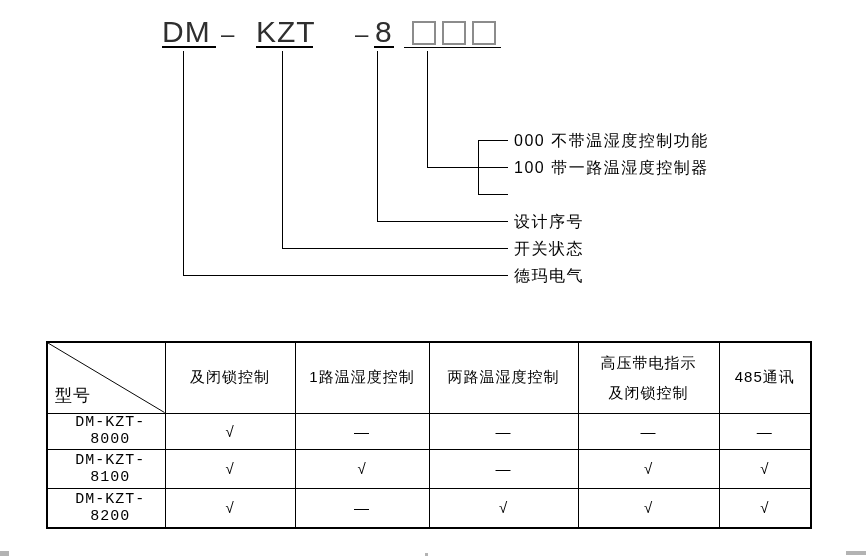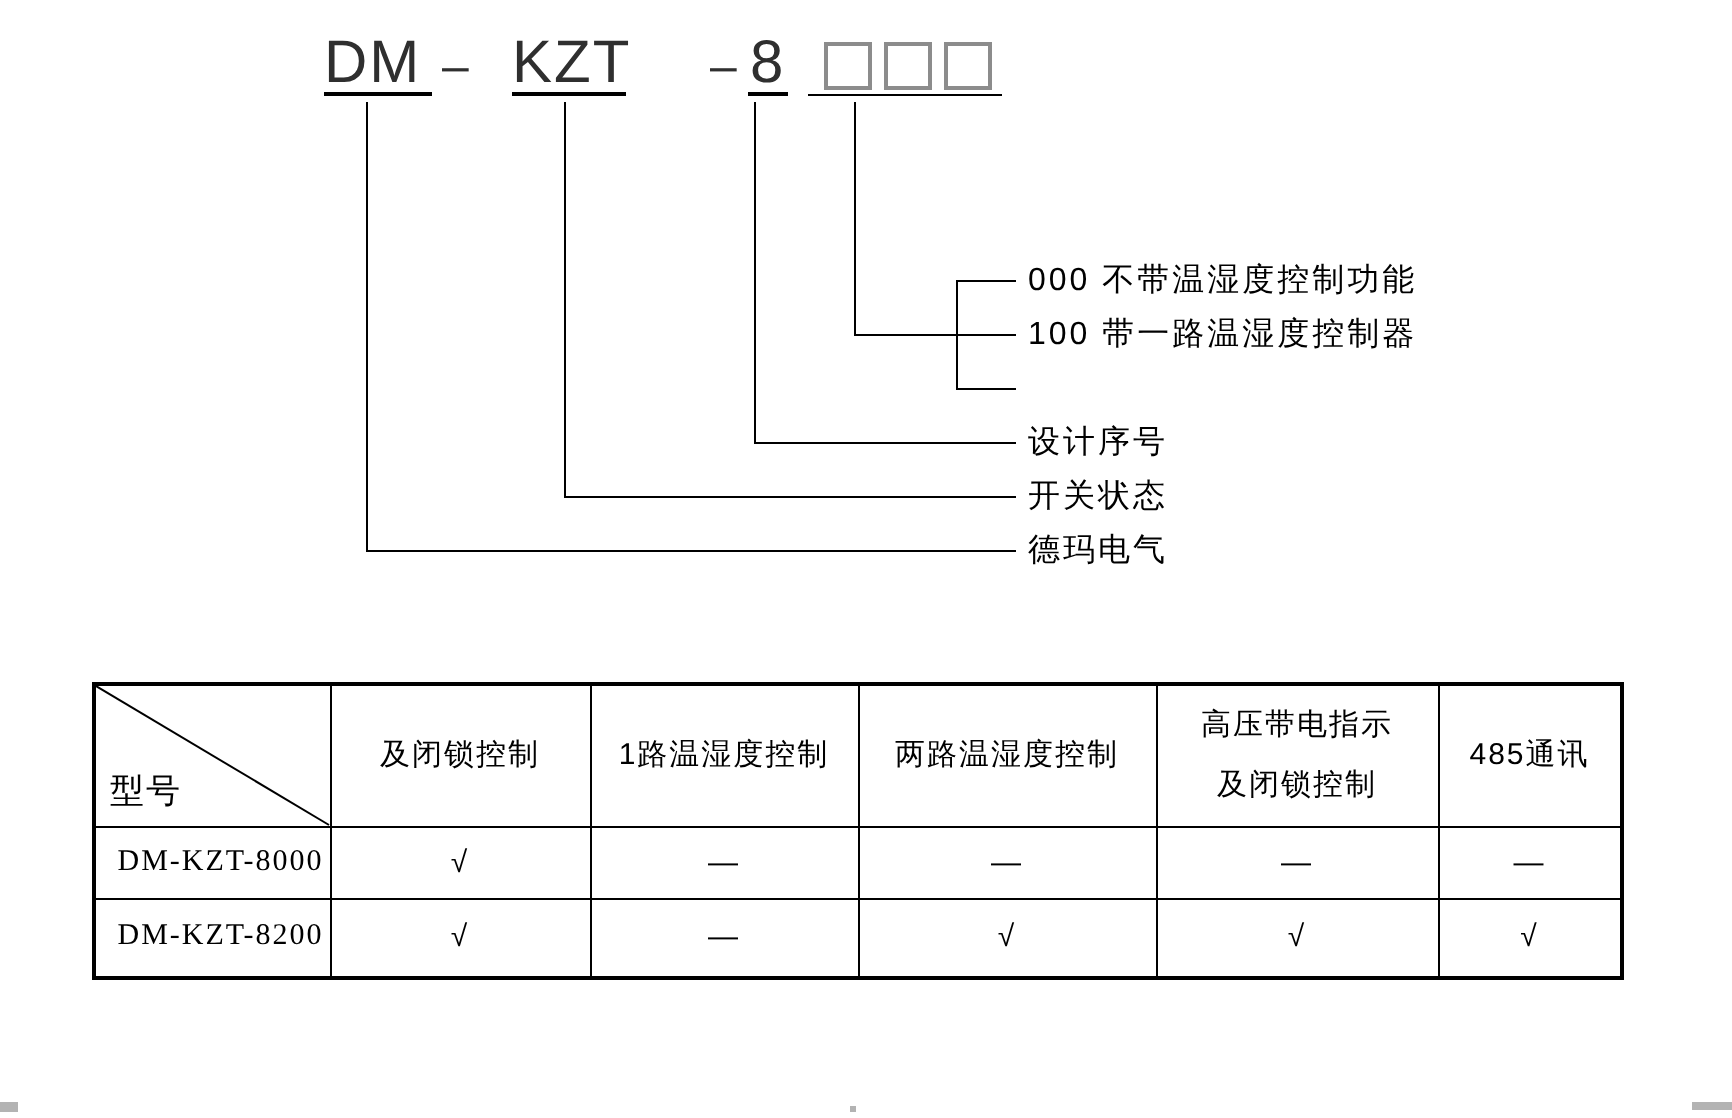--- a/index.html
+++ b/index.html
@@ -66,21 +66,21 @@
   }
   .corner-cell { position: relative; }
   .corner-cell svg { position: absolute; left: 0; top: 0; width: 100%; height: 100%; }
   .corner-label {
     position: absolute; left: 7px; bottom: 6px;
     font-size: 17px; letter-spacing: 1px;
   }
   .model-cell {
     text-align: left;
     padding-left: 8px !important;
-    font-family: Liberation Serif, serif;
+    font-family: Liberation Mono, monospace;
     font-size: 15px;
     letter-spacing: 0;
   }
   .hdr-two-line { line-height: 30px; }
   .mark-cell { font-size: 15px; }
 
   
   .edge-artifact { background: #b3b3b3; }
 </style>
 </head>
@@ -152,20 +152,28 @@
     <th>485通讯</th>
   </tr>
   <tr style="height:36px;">
     <td class="model-cell">DM-KZT-8000</td>
     <td class="mark-cell">√</td>
     <td class="mark-cell">—</td>
     <td class="mark-cell">—</td>
     <td class="mark-cell">—</td>
     <td class="mark-cell">—</td>
   </tr>
+  <tr style="height:39px;">
+    <td class="model-cell">DM-KZT-8100</td>
+    <td class="mark-cell">√</td>
+    <td class="mark-cell">√</td>
+    <td class="mark-cell">—</td>
+    <td class="mark-cell">√</td>
+    <td class="mark-cell">√</td>
+  </tr>
   <tr style="height:40px;">
     <td class="model-cell">DM-KZT-8200</td>
     <td class="mark-cell">√</td>
     <td class="mark-cell">—</td>
     <td class="mark-cell">√</td>
     <td class="mark-cell">√</td>
     <td class="mark-cell">√</td>
   </tr>
 </tbody>
   </table>

